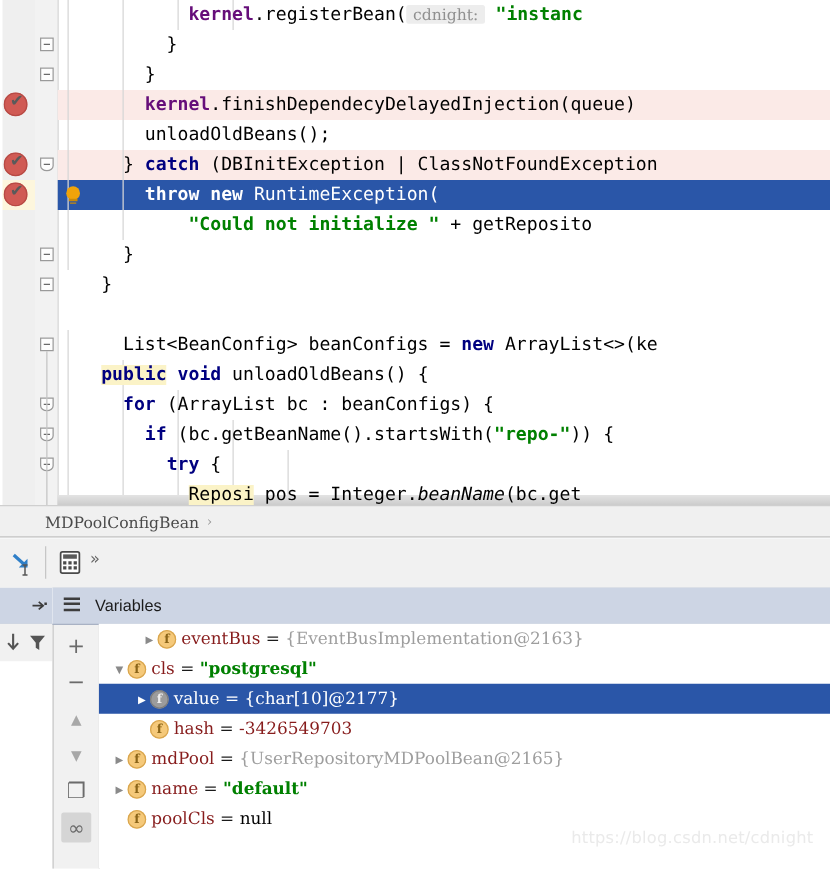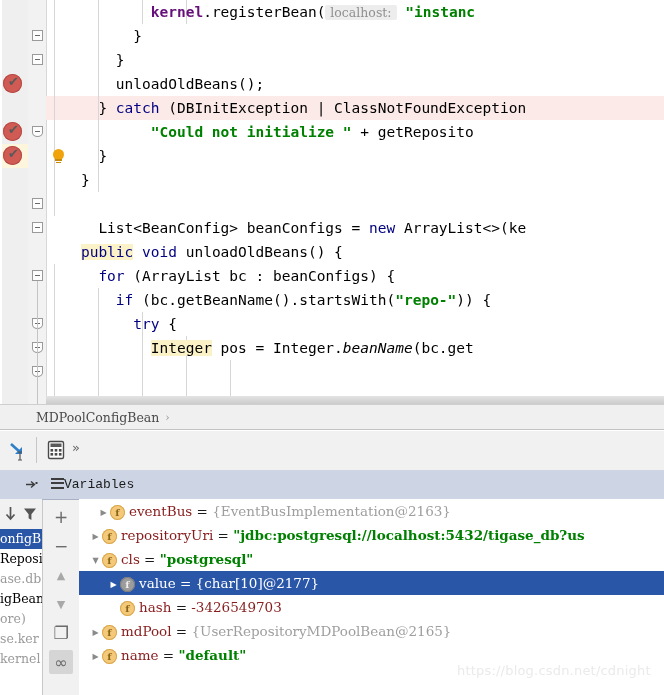--- a/index.html
+++ b/index.html
@@ -41,21 +41,21 @@
   .ln-sel  { background: #2a56a8; }
   .ln-sel .txt { color: #ffffff; }
 
   
   .iguide {
     position: absolute; top: 0; bottom: 0; width: 1px;
     background: #d6d6d6; z-index: 0;
   }
 
   
-  .kw   { color: #000080; font-weight: normal; }
+  .kw   { color: #000080; font-weight: bold; }
   .str  { color: #008000; font-weight: bold; }
   .fld  { color: #660e7a; font-weight: bold; }
   .ital { color: #000000; font-style: italic; }
   .hint { color: #909090; background: #ededed; border-radius: 2px; padding: 0 1px; font-size: 12.5px; font-family: "DejaVu Serif", serif;}
   .srch { background: #fbf3c7; }
   .plain{ color: #000000; }
   .white{ color: #ffffff; }
   .wkw  { color: #ffffff; font-weight: bold; }
 
   
@@ -175,21 +175,21 @@
 
   
   #vars-header {
     position: absolute; left: 42px; top: 0; right: 0; height: 29px;
     background: #cdd5e4; border-bottom: 1px solid #a9b2c4;
     display: flex; align-items: center;
   }
   #vars-header .vh-burger { margin-left: 9px; width: 13px; }
   #vars-header .vh-burger div { height: 2px; background: #3d3d3d; margin-bottom: 2.5px; }
   #vars-header .vh-title {
-    margin-left: 0; font-family: Liberation Mono, monospace; font-size: 13px; color: #1b1b1b;
+    margin-left: 12px; font-family: Liberation Sans, sans-serif; font-size: 13px; color: #1b1b1b;
   }
   #vars-list {
     position: absolute; left: 79px; top: 29px; right: 0; bottom: 0;
     background: #ffffff; overflow: hidden;
   }
   .var-row {
     position: relative; height: 24px; line-height: 24px; white-space: nowrap;
     font-family: "DejaVu Serif", serif; font-size: 13.5px;
   }
   .var-row.sel { background: #2a56a8; }
@@ -251,35 +251,37 @@
         <div class="fold arrow" style="top: 126px;"></div>
         <div class="fold" style="top: 198px;"></div>
         <div class="fold" style="top: 222px;"></div>
         <div class="fold" style="top: 270px;"></div>
         <div class="fold arrow" style="top: 318px;"></div>
         <div class="fold arrow" style="top: 342px;"></div>
         <div class="fold arrow" style="top: 366px;"></div>
         <div class="foldline" style="top: 281px; height: 158px;"></div>
       </div>
     <div id="code-surface">
-        <div class="code-line"><span class="txt"><span class="plain">            </span><span class="fld">kernel</span><span class="plain">.registerBean(</span><span class="hint"> localhost: </span><span class="str"> "instanc</span></span></div>
+        <div class="code-line"><span class="txt"><span class="plain">            </span><span class="fld">kernel</span><span class="plain">.registerBean(</span><span class="hint"> cdnight: </span><span class="str"> "instanc</span></span></div>
         <div class="code-line"><span class="txt"><span class="plain">          }</span></span></div>
         <div class="code-line"><span class="txt"><span class="plain">        }</span></span></div>
+        <div class="code-line ln-exec"><span class="txt"><span class="plain">        </span><span class="fld">kernel</span><span class="plain">.finishDependecyDelayedInjection(queue)</span></span></div>
         <div class="code-line"><span class="txt"><span class="plain">        unloadOldBeans();</span></span></div>
         <div class="code-line ln-exec"><span class="txt"><span class="plain">      } </span><span class="kw">catch</span><span class="plain"> (DBInitException | ClassNotFoundException</span></span></div>
+        <div class="code-line ln-sel"><span class="txt"><span class="white">        </span><span class="wkw">throw new</span><span class="white"> RuntimeException(</span></span></div>
         <div class="code-line"><span class="txt"><span class="plain">            </span><span class="str">"Could not initialize "</span><span class="plain"> + getReposito</span></span></div>
         <div class="code-line"><span class="txt"><span class="plain">      }</span></span></div>
         <div class="code-line"><span class="txt"><span class="plain">    }</span></span></div>
         <div class="code-line"><span class="txt"><span class="plain"></span></span></div>
         <div class="code-line"><span class="txt"><span class="plain">      List&lt;BeanConfig&gt; beanConfigs = </span><span class="kw">new</span><span class="plain"> ArrayList&lt;&gt;(ke</span></span></div>
         <div class="code-line"><span class="txt"><span class="plain">    </span><span class="kw srch">public</span><span class="plain"> </span><span class="kw">void</span><span class="plain"> unloadOldBeans() {</span></span></div>
         <div class="code-line"><span class="txt"><span class="plain">      </span><span class="kw">for</span><span class="plain"> (ArrayList bc : beanConfigs) {</span></span></div>
         <div class="code-line"><span class="txt"><span class="plain">        </span><span class="kw">if</span><span class="plain"> (bc.getBeanName().startsWith(</span><span class="str">"repo-"</span><span class="plain">)) {</span></span></div>
         <div class="code-line"><span class="txt"><span class="plain">          </span><span class="kw">try</span><span class="plain"> {</span></span></div>
-        <div class="code-line"><span class="txt"><span class="plain">            </span><span class="plain srch">Integer</span><span class="plain"> pos = Integer.</span><span class="ital">beanName</span><span class="plain">(bc.get</span></span></div>
+        <div class="code-line"><span class="txt"><span class="plain">            </span><span class="plain srch">Reposi</span><span class="plain"> pos = Integer.</span><span class="ital">beanName</span><span class="plain">(bc.get</span></span></div>
         <div class="iguide" style="left: 8px; top: 0px; height: 216px; bottom: auto;"></div>
         <div class="iguide" style="left: 52px; top: 0px; height: 192px; bottom: auto;"></div>
         <div class="iguide" style="left: 96px; top: 0px; height: 24px; bottom: auto;"></div>
         <div class="iguide" style="left: 140px; top: 0px; height: 24px; bottom: auto;"></div>
         <div class="iguide" style="left: 8px; top: 264px; height: 192px; bottom: auto;"></div>
         <div class="iguide" style="left: 52px; top: 288px; height: 168px; bottom: auto;"></div>
         <div class="iguide" style="left: 96px; top: 312px; height: 144px; bottom: auto;"></div>
         <div class="iguide" style="left: 140px; top: 336px; height: 120px; bottom: auto;"></div>
         <div class="iguide" style="left: 184px; top: 360px; height: 96px; bottom: auto;"></div>
         <div style="position: absolute; left: 0px; right: 0px; top: 396px; height: 8px; background: rgb(227, 227, 227);"></div>
@@ -339,29 +341,20 @@
           <svg width="15" height="16" viewBox="0 0 15 16">
             <path d="M7.5 1 L7.5 12 M3.5 8.5 L7.5 13 L11.5 8.5" stroke="#555" stroke-width="1.7" fill="none"></path>
           </svg>
         </span>
         <span class="fr-icon-filter">
           <svg width="16" height="16" viewBox="0 0 16 16">
             <path d="M2 2.5 L14 2.5 L9.4 8.2 L9.4 14 L6.6 12.2 L6.6 8.2 Z" fill="#555"></path>
           </svg>
         </span>
       </div>
-      <div id="frames-list">
-          <div class="frame-row sel">onfigB</div>
-          <div class="frame-row">Reposi</div>
-          <div class="frame-row dim">ase.db</div>
-          <div class="frame-row">igBean</div>
-          <div class="frame-row dim">ore)</div>
-          <div class="frame-row dim">se.ker</div>
-          <div class="frame-row dim">kernel</div>
-        </div>
     </div>
 
     <div id="var-vtoolbar">
         <div class="vt-btn" style="top: 6px; font-size: 17px;">+</div>
         <div class="vt-btn" style="top: 35px; font-size: 17px;">−</div>
         <div class="vt-btn" style="top: 64px; font-size: 11px; color: rgb(168, 168, 168);">▲</div>
         <div class="vt-btn" style="top: 93px; font-size: 11px; color: rgb(168, 168, 168);">▼</div>
         <div class="vt-btn" style="top: 122px; font-size: 17px;">❐</div>
         <div class="vt-btn active" style="top: 151px; font-size: 16px;">∞</div>
       </div>
@@ -369,25 +362,25 @@
     <div id="vars-header">
       <span class="vh-burger">
           <div></div>
           <div></div>
           <div></div>
         </span>
       <span class="vh-title">Variables</span>
     </div>
 
     <div id="vars-list">
-        <div class="var-row" style="padding-left: 18px;"><span class="var-tw">▶</span><span class="ficon">f</span><span class="vname">eventBus</span><span class="veq"> = </span><span class="vobj">{EventBusImplementation@2163}</span></div>
-        <div class="var-row" style="padding-left: 10px;"><span class="var-tw">▶</span><span class="ficon">f</span><span class="vname">repositoryUri</span><span class="veq"> = </span><span class="vstr">"jdbc:postgresql://localhost:5432/tigase_db?us</span></div>
+        <div class="var-row" style="padding-left: 18px; margin-left: 16px;"><span class="var-tw">▶</span><span class="ficon">f</span><span class="vname">eventBus</span><span class="veq"> = </span><span class="vobj">{EventBusImplementation@2163}</span></div>
         <div class="var-row" style="padding-left: 10px;"><span class="var-tw">▼</span><span class="ficon">f</span><span class="vname">cls</span><span class="veq"> = </span><span class="vstr">"postgresql"</span></div>
         <div class="var-row sel" style="padding-left: 28px;"><span class="var-tw">▶</span><span class="ficon finalf">f</span><span class="vname">value</span><span class="veq"> = </span><span class="vobj">{char[10]@2177}</span></div>
         <div class="var-row" style="padding-left: 28px;"><span class="var-tw"></span><span class="ficon">f</span><span class="vname">hash</span><span class="veq"> = </span><span class="vnum">-3426549703</span></div>
         <div class="var-row" style="padding-left: 10px;"><span class="var-tw">▶</span><span class="ficon">f</span><span class="vname">mdPool</span><span class="veq"> = </span><span class="vobj">{UserRepositoryMDPoolBean@2165}</span></div>
         <div class="var-row" style="padding-left: 10px;"><span class="var-tw">▶</span><span class="ficon">f</span><span class="vname">name</span><span class="veq"> = </span><span class="vstr">"default"</span></div>
+        <div class="var-row" style="padding-left: 10px;"><span class="var-tw"></span><span class="ficon">f</span><span class="vname">poolCls</span><span class="veq"> = </span><span class="vnull">null</span></div>
         <div class="var-row" style="padding-left: 10px;"><span class="var-tw"></span></div>
       </div>
   </div>
 
   <div id="watermark">https://blog.csdn.net/cdnight</div>
 </div>
 
 </body></html>

